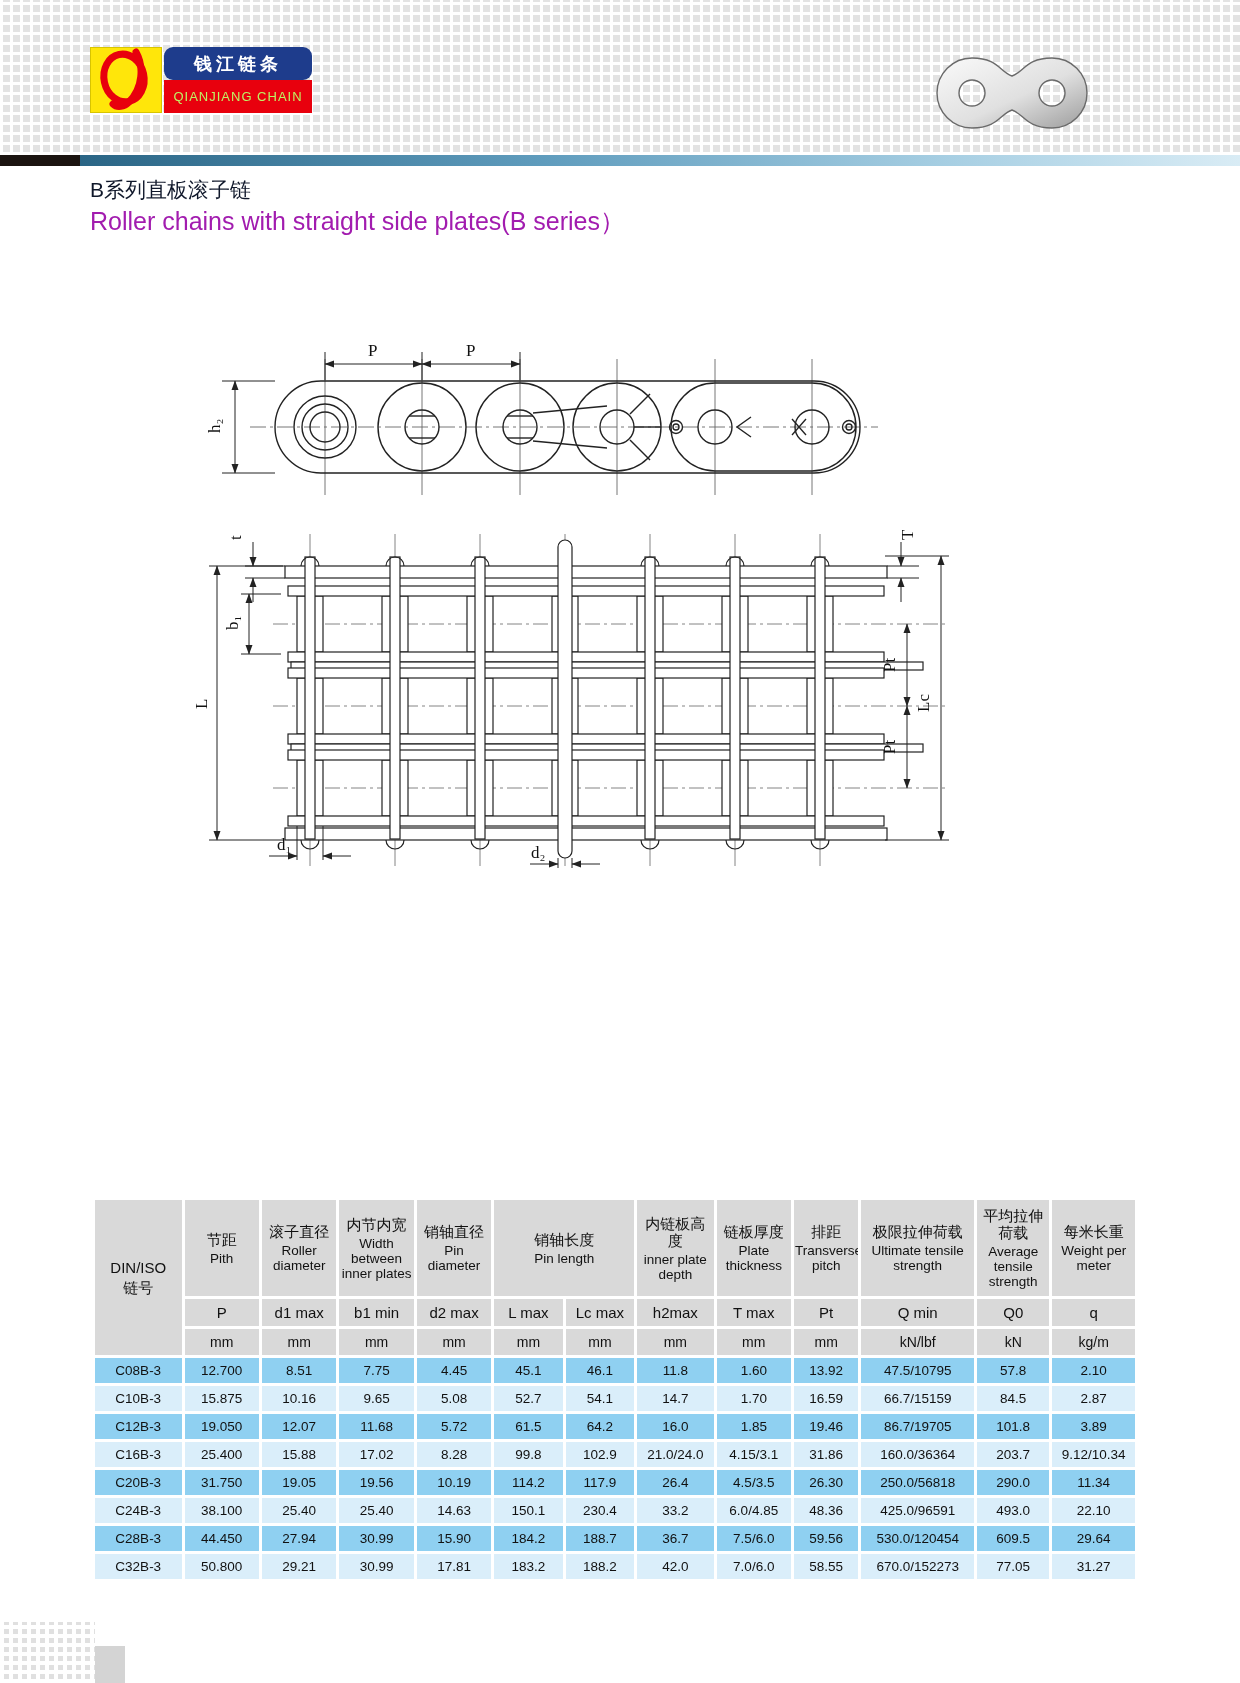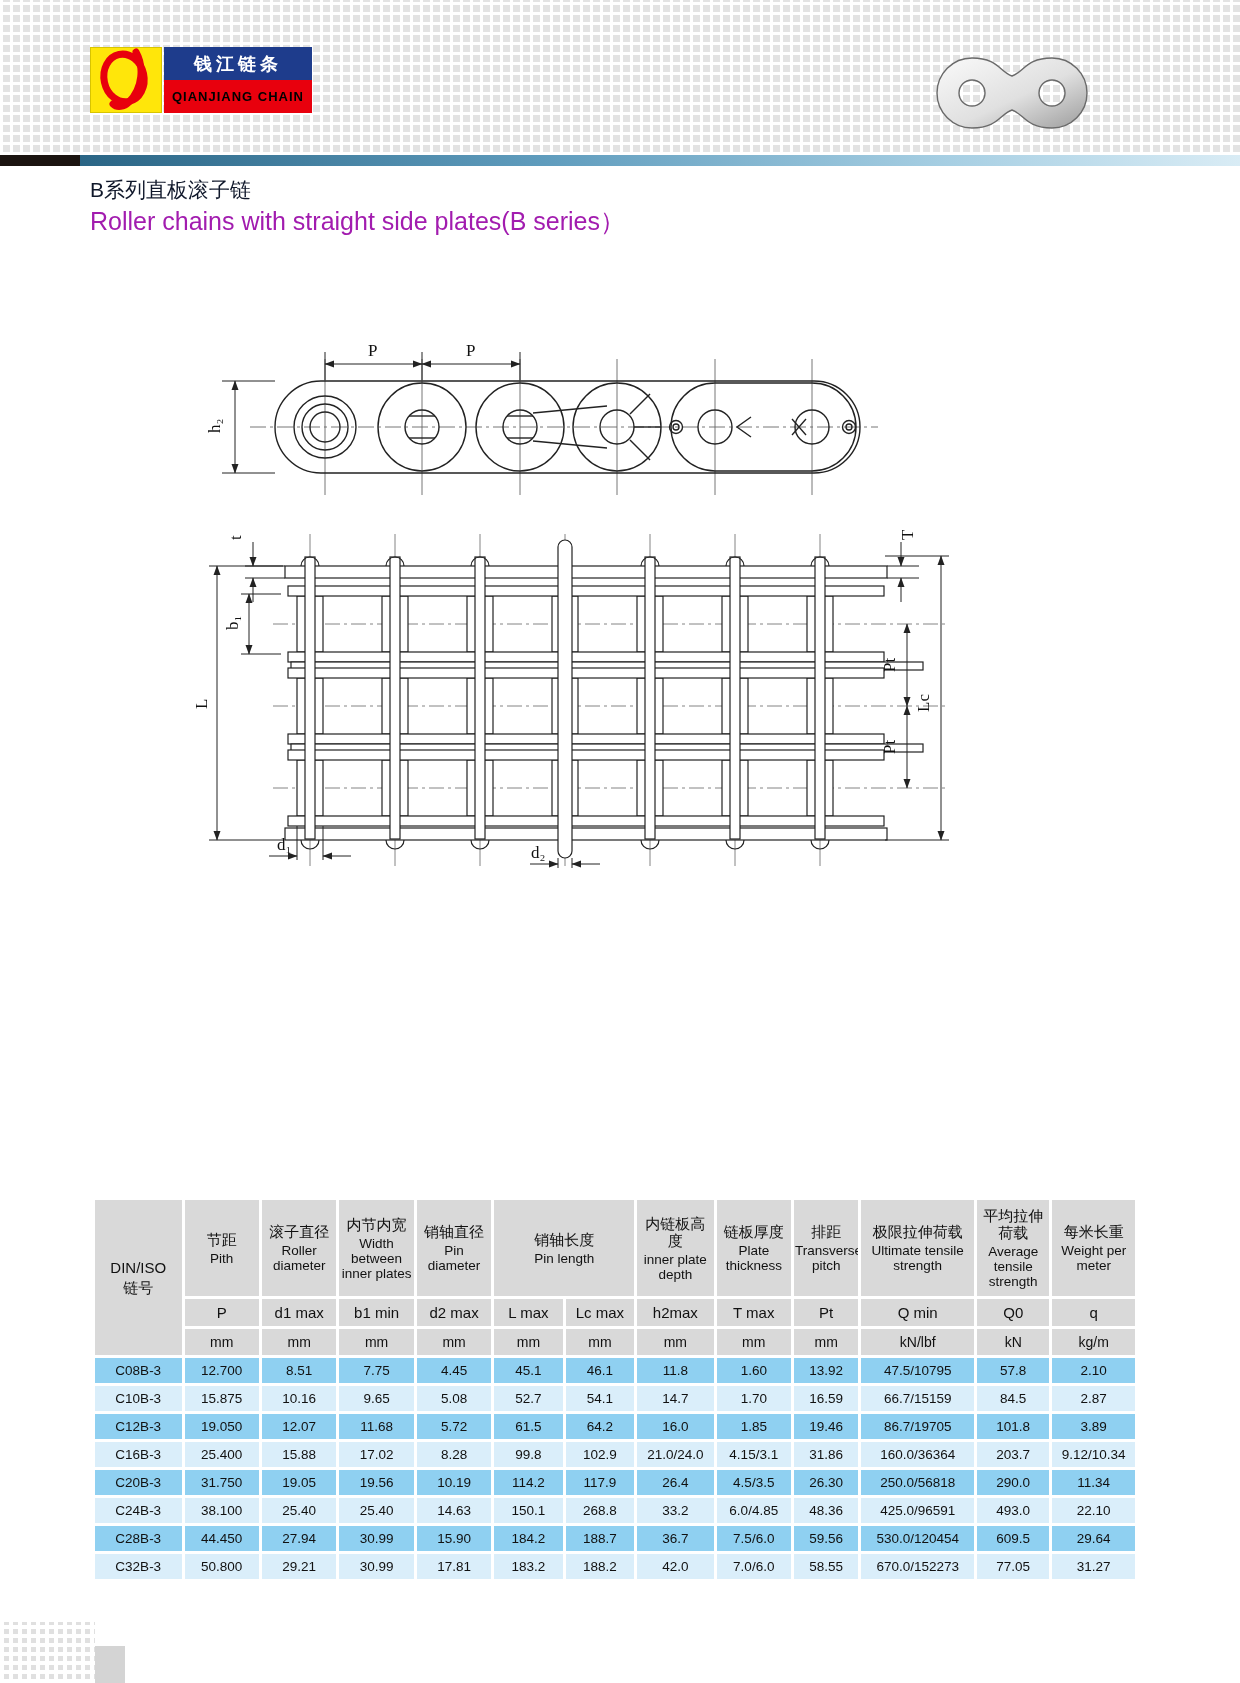--- a/index.html
+++ b/index.html
@@ -7,23 +7,23 @@
         font-family:"Liberation Sans","DejaVu Sans",sans-serif;color:#111;}
   
   .dotband{position:absolute;left:0;top:0;width:1240px;height:155px;
      background-color:#e3e3e3;
      background-image:repeating-linear-gradient(0deg,#fff 0 3px,transparent 3px 10px),
                       repeating-linear-gradient(90deg,#fff 0 3px,transparent 3px 10px);}
   .logo{position:absolute;left:90px;top:47px;display:flex;}
   .logo-badge{width:72px;height:66px;background:#ffe60a;border:1px solid #d8c400;box-sizing:border-box;}
   .logo-text{display:flex;flex-direction:column;width:148px;height:66px;margin-left:2px;}
   .logo-cn{flex:1;background:#1e3c8c;color:#fff;display:flex;align-items:center;justify-content:center;
-     font-size:18px;font-weight:bold;letter-spacing:4px;}
-  .logo-en{flex:1;background:#e8000d;color:#000000;display:flex;align-items:center;justify-content:center;
-     font-size:13px;font-weight:bold;letter-spacing:1px;}
+     font-size:18px;font-weight:bold;letter-spacing:4px;border-radius:9px;}
+  .logo-en{flex:1;background:#e8000d;color:#bef264;display:flex;align-items:center;justify-content:center;
+     font-size:13px;font-weight:normal;letter-spacing:1px;}
   .plate-img{position:absolute;left:930px;top:52px;}
   .bar-black{position:absolute;left:0;top:155px;width:80px;height:11px;background:#1b1410;}
   .bar-blue{position:absolute;left:80px;top:155px;width:1160px;height:11px;
      background:linear-gradient(90deg,#2a6585 0%,#5f9cbd 40%,#a7cfe3 75%,#d9ecf5 100%);}
   .title-cn{position:absolute;left:90px;top:176px;font-size:21px;color:#0f172a;}
   .title-en{position:absolute;left:90px;top:205px;font-size:25px;color:#a21caf;}
   .diag1{position:absolute;left:180px;top:326px;}
   .diag2{position:absolute;left:185px;top:516px;}
   svg text.dim{font-family:"Liberation Serif","DejaVu Serif",serif;font-size:17px;fill:#111;}
   
@@ -442,21 +442,21 @@
             <td>290.0</td>
             <td>11.34</td>
           </tr>
           <tr class="even">
             <th>C24B-3</th>
             <td>38.100</td>
             <td>25.40</td>
             <td>25.40</td>
             <td>14.63</td>
             <td>150.1</td>
-            <td>268.8</td>
+            <td>230.4</td>
             <td>33.2</td>
             <td>6.0/4.85</td>
             <td>48.36</td>
             <td>425.0/96591</td>
             <td>493.0</td>
             <td>22.10</td>
           </tr>
           <tr class="odd">
             <th>C28B-3</th>
             <td>44.450</td>

